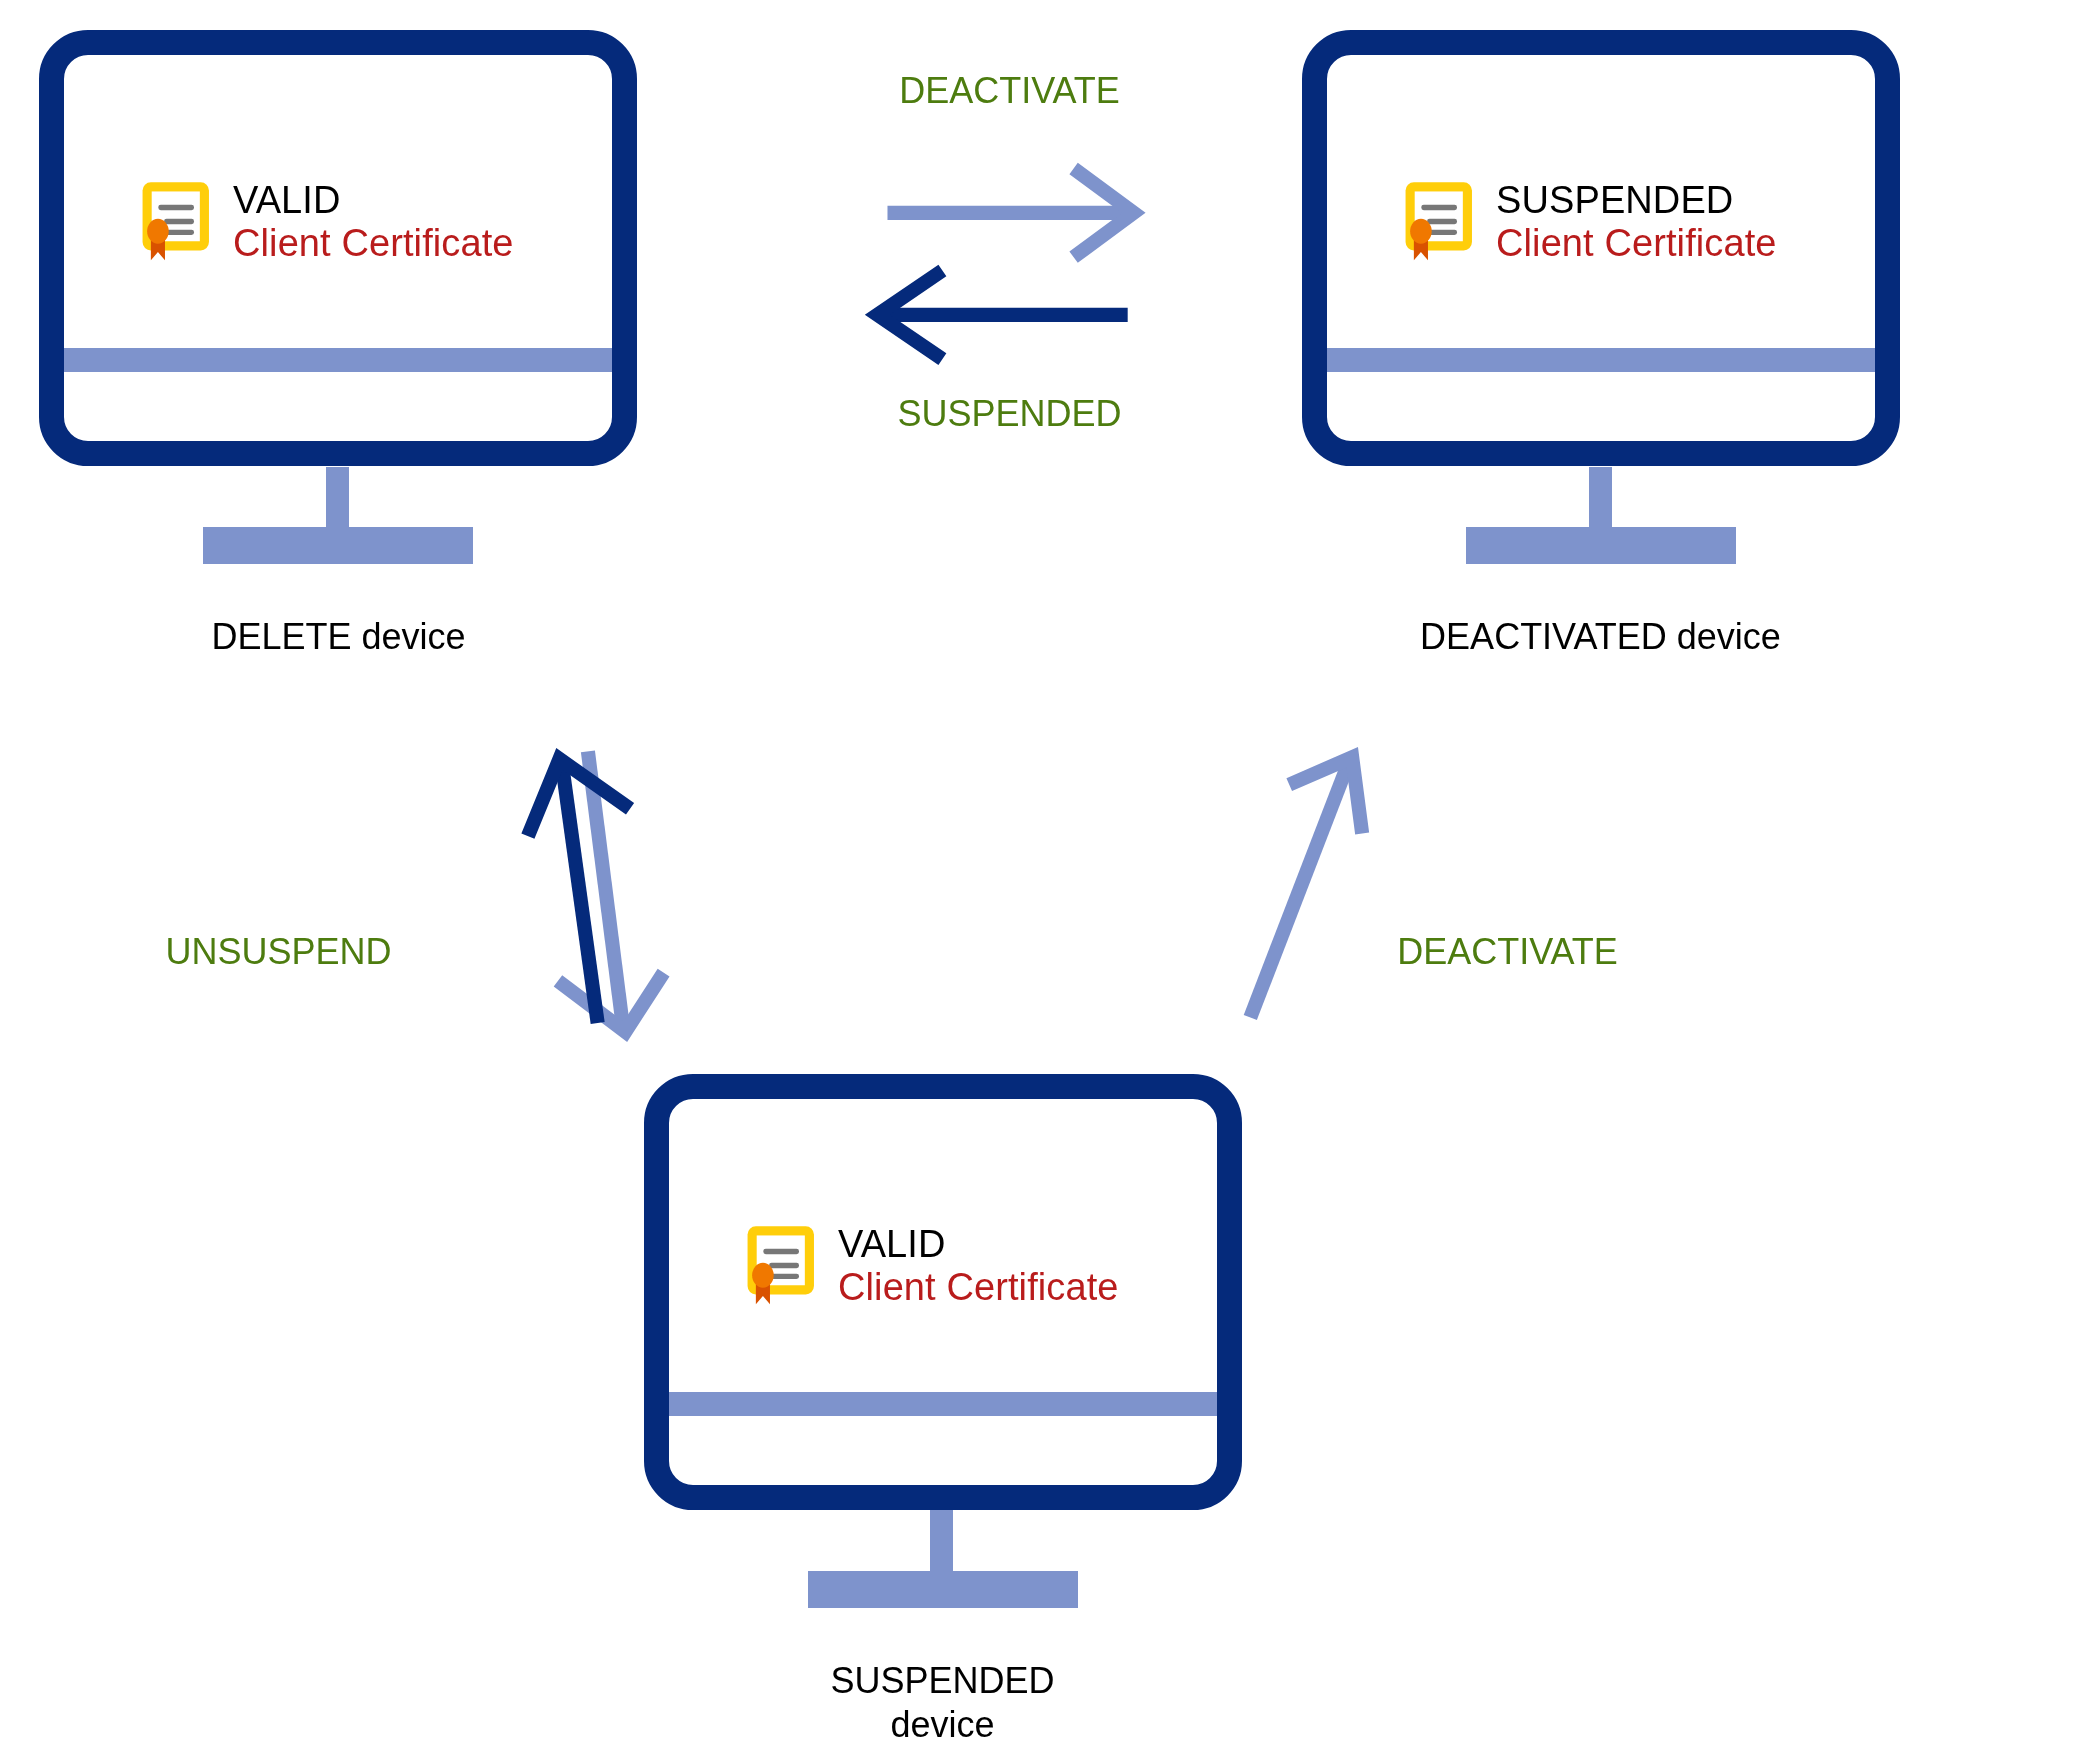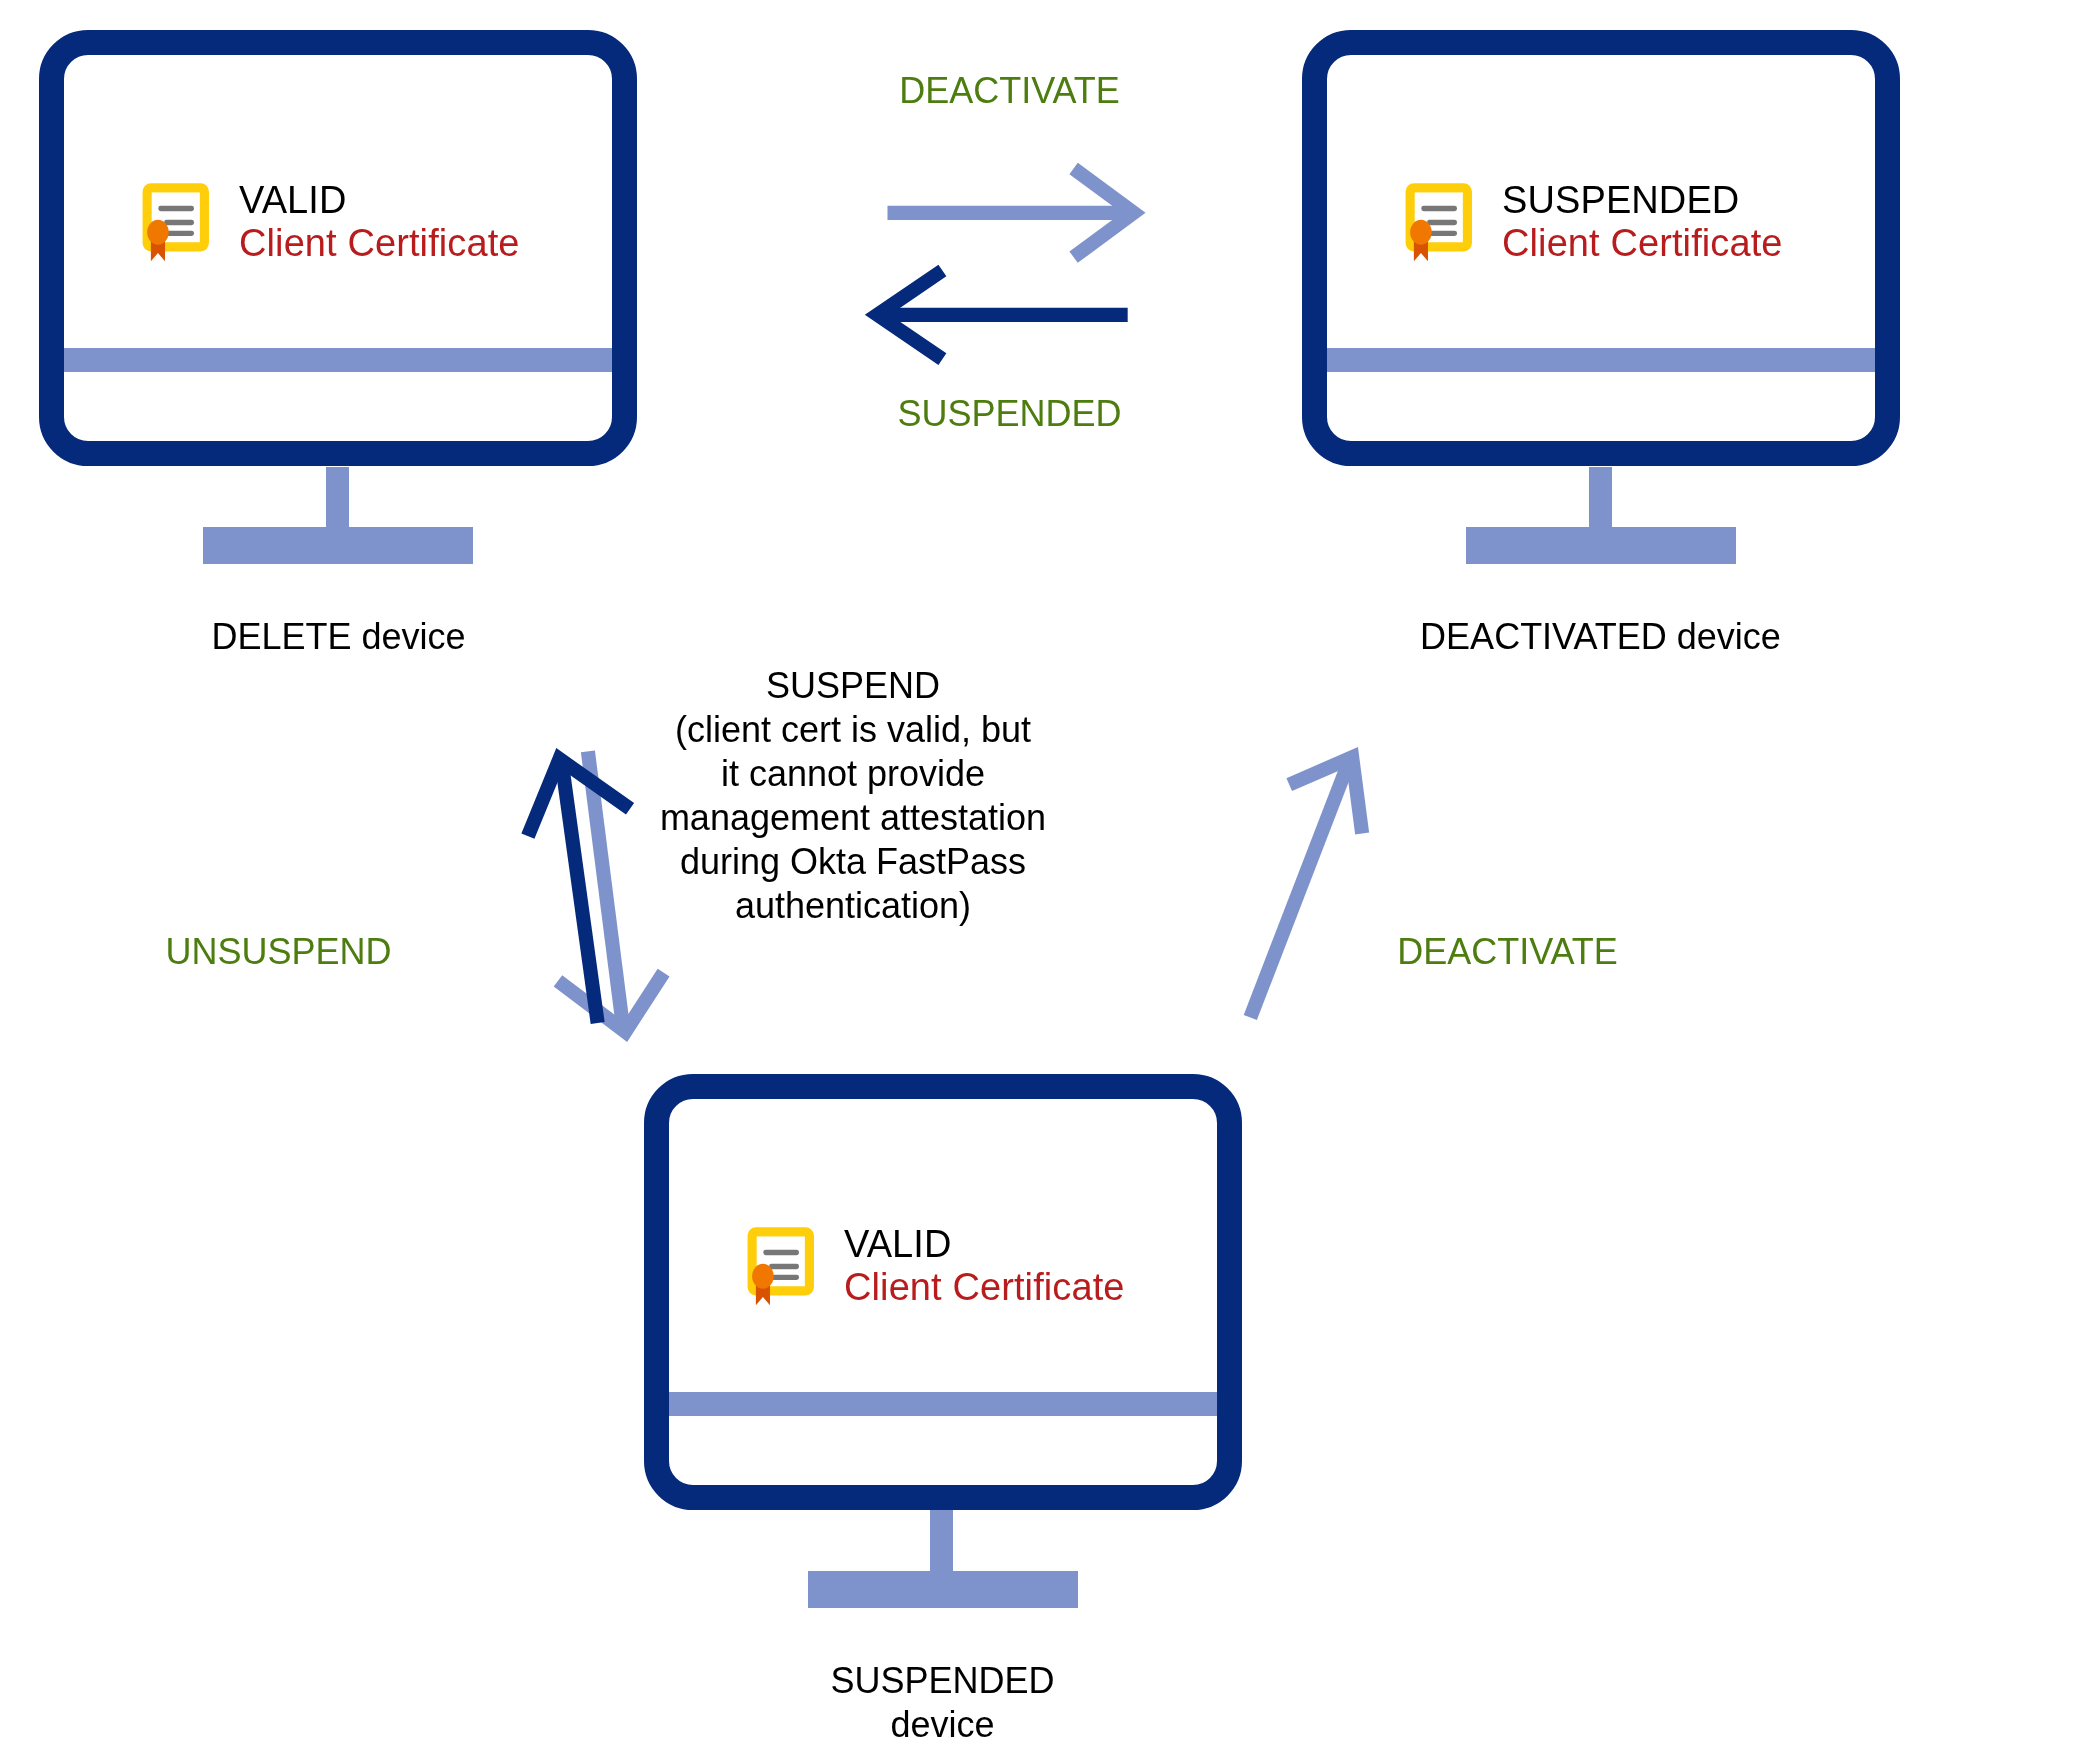--- a/index.html
+++ b/index.html
@@ -3,21 +3,21 @@
 <meta charset="utf-8">
 <style>
   html,body{margin:0;padding:0;background:#ffffff;}
   body{font-family:"Liberation Sans","DejaVu Sans",sans-serif;}
   #stage{position:relative;width:3179px;height:1763px;background:#ffffff;overflow:hidden;}
 
   
   .monitor{position:absolute;box-sizing:border-box;border:25px solid var(--navy);
            border-radius:49px;background:#ffffff;}
   .screenbar{position:absolute;left:0;right:0;background:var(--lblue);}
-  .certrow{position:absolute;display:flex;align-items:center;gap:20px;}
+  .certrow{position:absolute;display:flex;align-items:flex-start;gap:14px;}
   .certtext{display:flex;flex-direction:column;line-height:1.14;}
   .certtext .l1{font-size:38px;color:#000;letter-spacing:0.1px;}
   .certtext .l2{font-size:38px;color:#b91c1c;letter-spacing:0.1px;}
 
   
   .certicon{position:relative;flex:0 0 auto;}
 
   
   .stand-neck{position:absolute;background:var(--lblue);}
   .stand-foot{position:absolute;background:var(--lblue);}
@@ -128,26 +128,20 @@
 
   <div class="note" style="left:1952px;top:287px;width:498px;">DELETE
 (non-reversible)</div>
 
   <svg class="arrow" style="left:552px;top:748px;" width="150" height="287" viewBox="0 0 360 690">
     <g fill="none" stroke="#7E93CC" stroke-width="34" stroke-linecap="butt">
       <line x1="86" y1="8" x2="170" y2="668"></line>
       <polyline points="14,560 176,682 268,540"></polyline>
     </g>
   </svg>
-  <div class="note" style="left:604px;top:664px;width:498px;">SUSPEND
-(client cert is valid, but
-it cannot provide
-management attestation
-during Okta FastPass
-authentication)</div>
 
   <svg class="arrow" style="left:521px;top:754px;" width="150" height="274" viewBox="0 0 360 660">
     <g fill="none" stroke="#052A7B" stroke-width="34" stroke-linecap="butt">
       <line x1="184" y1="648" x2="98" y2="24"></line>
       <polyline points="16,198 92,12 262,132"></polyline>
     </g>
   </svg>
   <div class="label" style="left:71px;top:930px;width:415px;">UNSUSPEND</div>
 
   <svg class="arrow" style="left:1242px;top:752px;" width="174" height="274" viewBox="0 0 420 660">

